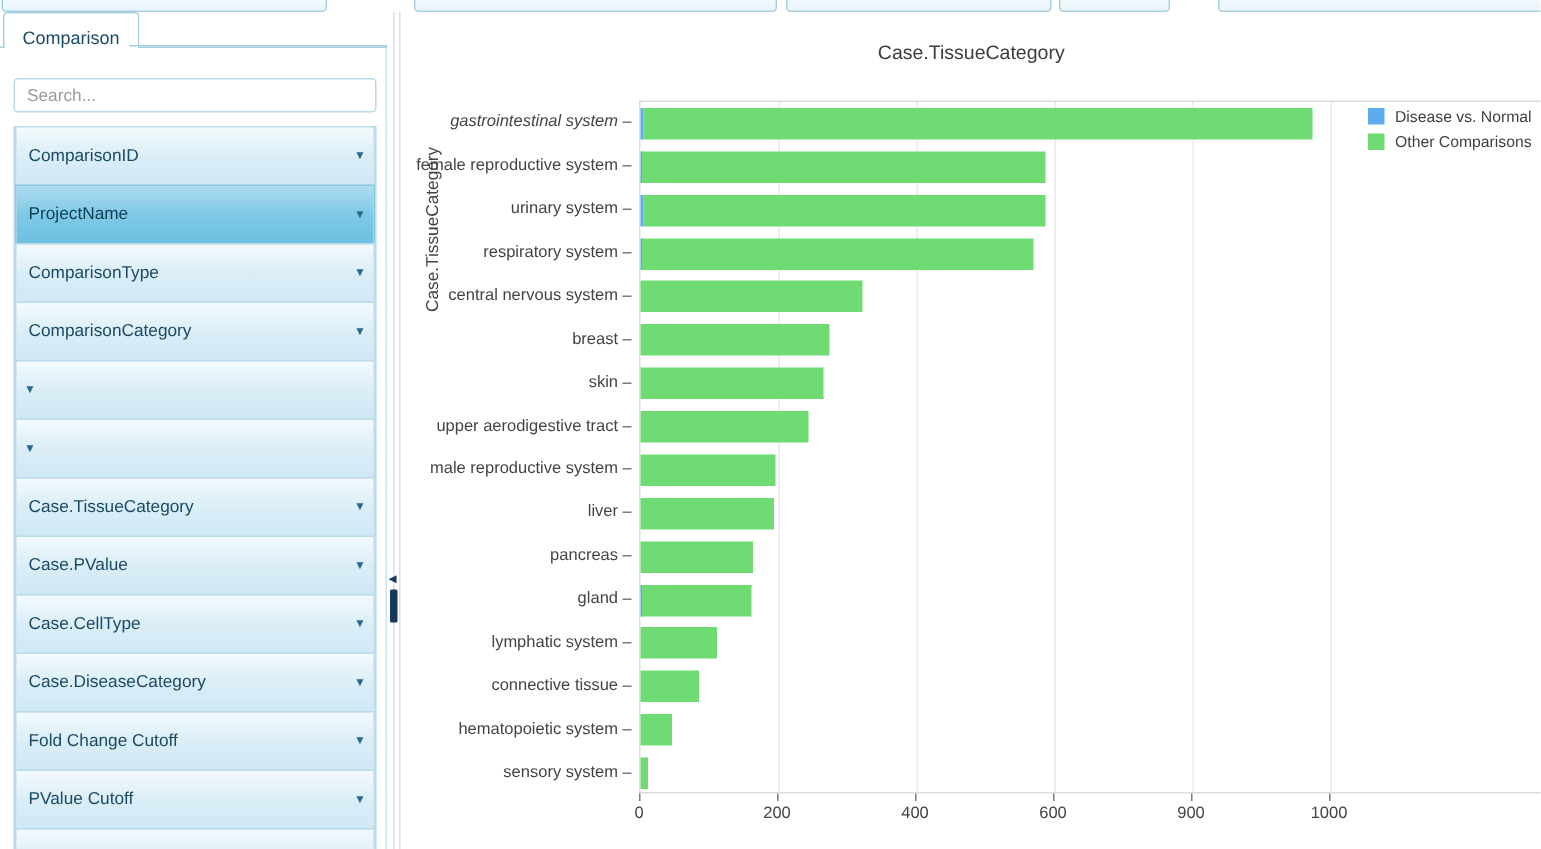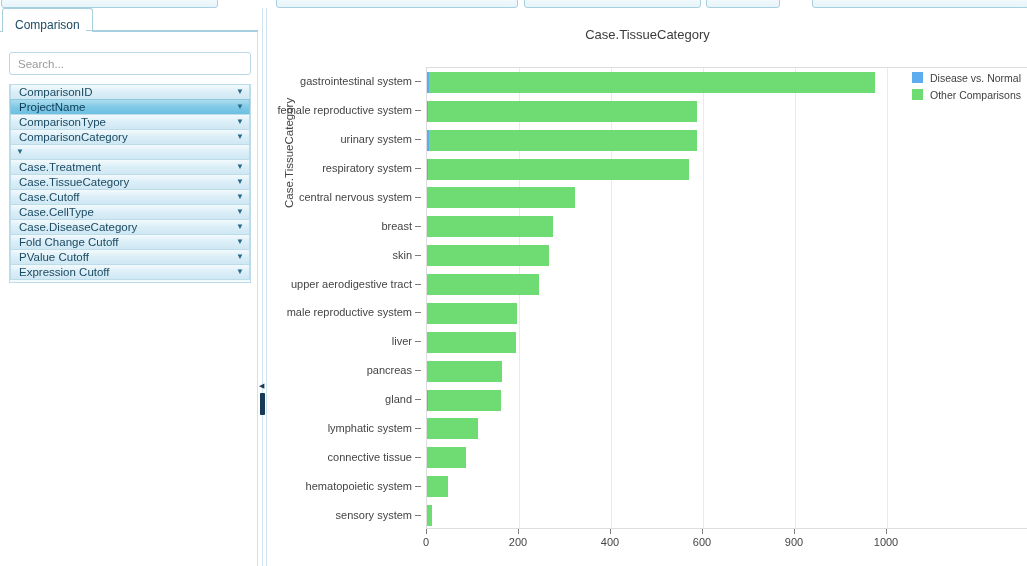--- a/index.html
+++ b/index.html
@@ -37,21 +37,21 @@
   .search-box{position:absolute;left:9px;top:20px;width:242px;height:23px;
     border:1px solid #b9d9e8;border-radius:3px;background:#fff;box-sizing:border-box;}
   .search-box input{border:0;outline:0;width:100%;height:100%;box-sizing:border-box;
     padding:0 8px;font-size:11.5px;color:#333;background:transparent;
     font-family:"Liberation Sans","DejaVu Sans",sans-serif;}
   .search-box input::placeholder{color:#9a9a9a;}
 
   .field-list{position:absolute;left:9px;top:52px;width:242px;
      border:1px solid #bcdcea;border-top:0;box-sizing:border-box;background:#f2fafd;
      padding-bottom:3px;}
-  .field-row{position:relative;height:16px;margin:0 0 -1px 0;
+  .field-row{position:relative;height:40px;margin:0 0 -1px 0;
      border:1px solid #bcdcea;
      background:linear-gradient(to bottom,#f3fafd 0%,#dbeef7 50%,#cfe8f4 100%);
      display:flex;align-items:center;box-sizing:border-box;}
   .field-row.selected{
      background:linear-gradient(to bottom,#aedcef 0%,#7fc9e6 50%,#6dc0e1 100%);
      border-color:#8cc8dd;}
   .field-row .label{font-size:11.5px;color:#1b4a63;padding-left:8px;flex:1;
      white-space:nowrap;overflow:hidden;}
   .field-row.selected .label{color:#0f3c55;}
   .caret{width:18px;text-align:center;font-size:8px;color:#2a6b8c;line-height:1;}
@@ -136,29 +136,28 @@
             <div class="caret">▼</div>
           </div>
           <div class="field-row">
             <div class="label">ComparisonCategory</div>
             <div class="caret">▼</div>
           </div>
           <div class="field-row">
             <div class="caret">▼</div>
           </div>
           <div class="field-row">
-            <div class="label">Case.Treatment</div>
             <div class="caret">▼</div>
           </div>
           <div class="field-row">
             <div class="label">Case.TissueCategory</div>
             <div class="caret">▼</div>
           </div>
           <div class="field-row">
-            <div class="label">Case.Cutoff</div>
+            <div class="label">Case.PValue</div>
             <div class="caret">▼</div>
           </div>
           <div class="field-row">
             <div class="label">Case.CellType</div>
             <div class="caret">▼</div>
           </div>
           <div class="field-row">
             <div class="label">Case.DiseaseCategory</div>
             <div class="caret">▼</div>
           </div>
@@ -183,21 +182,21 @@
     <div class="arrow">◀</div>
     <div class="grip"></div>
   </div>
 
   <div class="right-region">
     <div class="chart-title">Case.TissueCategory</div>
 
     <div class="ytitle">Case.TissueCategory</div>
 
     <div class="ylabels" id="ylabels">
-        <div class="ylabel" style="top: 7.4375px;">gastrointestinal system</div>
+        <div class="ylabel" style="top: 7.4375px; font-style: italic;">gastrointestinal system</div>
         <div class="ytick" style="top: 14.4375px;"></div>
         <div class="ylabel" style="top: 36.3125px;">female reproductive system</div>
         <div class="ytick" style="top: 43.3125px;"></div>
         <div class="ylabel" style="top: 65.1875px;">urinary system</div>
         <div class="ytick" style="top: 72.1875px;"></div>
         <div class="ylabel" style="top: 94.0625px;">respiratory system</div>
         <div class="ytick" style="top: 101.062px;"></div>
         <div class="ylabel" style="top: 122.938px;">central nervous system</div>
         <div class="ytick" style="top: 129.938px;"></div>
         <div class="ylabel" style="top: 151.812px;">breast</div>

